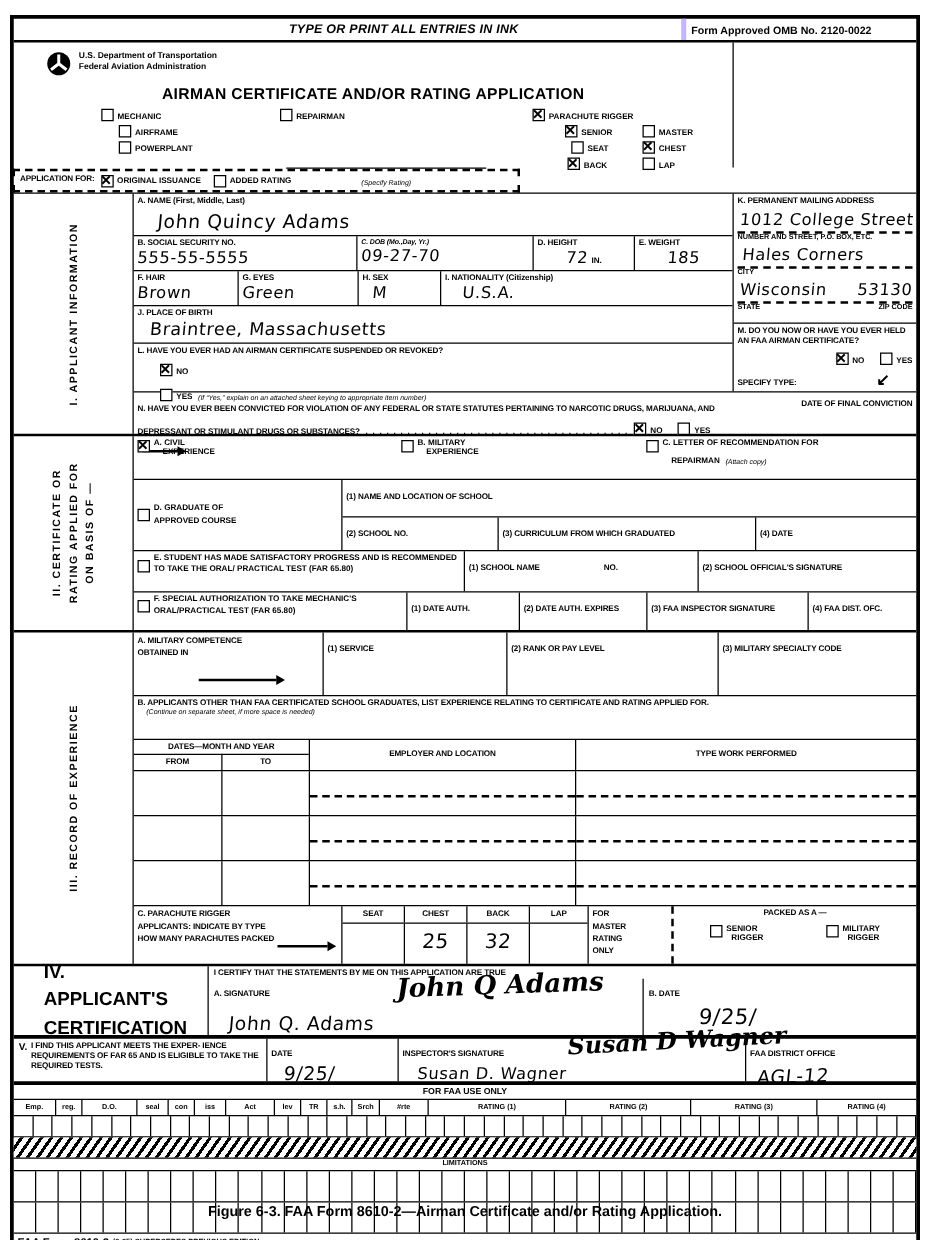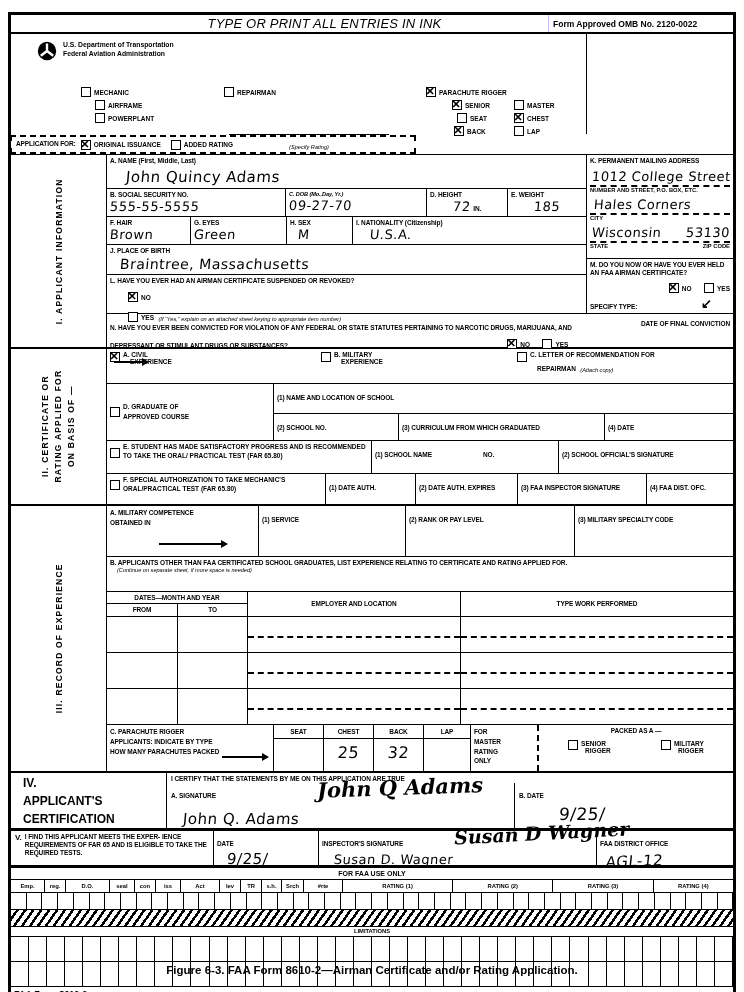--- a/index.html
+++ b/index.html
@@ -21,21 +21,21 @@
   .cbl{font-size:6.5px;font-weight:bold;vertical-align:1px;}
   
   .vstrip{width:95px;border-right:1px solid #000;display:flex;align-items:center;justify-content:center;overflow:hidden;flex:none;}
   .vtext{transform:rotate(-90deg);font-weight:bold;font-size:8.5px;letter-spacing:1.2px;white-space:nowrap;text-align:center;line-height:1.5;}
   
   .arr{display:inline-flex;align-items:center;vertical-align:middle;}
   .arr .sh{height:2px;background:#000;}
   .arr .hd{width:0;height:0;border-left:7px solid #000;border-top:4px solid transparent;border-bottom:4px solid transparent;}
   
   .topstrip{display:flex;height:17px;border-bottom:2px solid #000;align-items:center;}
-  .inknote{flex:1;text-align:center;font-weight:normal;font-style:italic;font-size:13px;letter-spacing:0.2px;padding-left:90px;}
+  .inknote{flex:1;text-align:center;font-weight:bold;font-style:italic;font-size:10px;letter-spacing:0.2px;padding-left:90px;}
   .omb{width:178px;font-size:8.5px;font-weight:bold;text-align:left;padding-right:2px;}
   .hdr{display:flex;height:100px;}
   .hdr-main{flex:1;position:relative;border-right:1px solid #000;}
   .hdr-right{width:146px;}
   .deptline{font-size:6.8px;font-weight:bold;line-height:1.3;}
   .title{position:absolute;left:0;right:0;top:34px;text-align:center;font-weight:bold;font-size:12.5px;letter-spacing:0.3px;}
   .cbcol{position:absolute;top:53px;font-size:0;}
   .cbrow{margin-bottom:3px;white-space:nowrap;}
   .specify{position:absolute;left:218px;top:100px;width:160px;border-top:1px solid #000;text-align:center;}
   .appfor{height:20px;position:relative;}
@@ -59,37 +59,38 @@
   .caption{position:absolute;left:0;right:0;top:964px;text-align:center;font-weight:bold;font-size:11.5px;}
 </style>
 </head>
 <body>
 
 <div class="page">
 <div class="form">
 
   <div class="topstrip">
     <div class="inknote">TYPE OR PRINT ALL ENTRIES IN INK</div>
-    <div class="omb" style="border-left:1px solid #c4b5fd;padding-left:4px;height:100%;display:flex;align-items:center;">Form Approved OMB No. 2120-0022</div>
+    <div class="omb" style="border-left:4px solid #c4b5fd;padding-left:4px;height:100%;display:flex;align-items:center;">Form Approved OMB No. 2120-0022</div>
   </div>
 
   <div class="hdr">
     <div class="hdr-main">
       <div style="position:absolute;left:26px;top:7px;display:flex;align-items:flex-start;">
         <span style="margin-right:6px;">
           <svg width="20" height="20" viewBox="0 0 20 20">
                 <circle cx="10" cy="10" r="9.2" fill="#000"></circle>
                 <path d="M10 2.5 L10 10 M10 10 L3.8 14.8 M10 10 L16.2 14.8" stroke="#fff" stroke-width="2.4" fill="none"></path>
               </svg>
         </span>
         <span>
           <div class="deptline">U.S. Department of Transportation</div>
           <div class="deptline">Federal Aviation Administration</div>
         </span>
       </div>
+      <div class="title">AIRMAN CERTIFICATE AND/OR RATING APPLICATION</div>
 
       <div class="cbcol" style="left:70px;">
         <div class="cbrow"><span class="cb"></span><span class="cbl">MECHANIC</span></div>
         <div class="cbrow" style="margin-left:14px;"><span class="cb"></span><span class="cbl">AIRFRAME</span></div>
         <div class="cbrow" style="margin-left:14px;"><span class="cb"></span><span class="cbl">POWERPLANT</span></div>
       </div>
 
       <div class="cbcol" style="left:213px;">
         <div class="cbrow"><span class="cb"></span><span class="cbl">REPAIRMAN</span></div>
       </div>
@@ -426,21 +427,21 @@
                   </span>
                 </span>
           </div>
         </div>
       </div>
     </div>
   </div>
 
   <div class="row" style="height:55px;border-bottom:3px solid #000;">
     <div class="cell br" style="width:155px;display:flex;align-items:center;">
-      <div style="font-weight:bold;font-size:12px;width:95px;margin-left:12px;line-height:1.5;">IV. APPLICANT'S CERTIFICATION</div>
+      <div style="font-weight:bold;font-size:15px;width:95px;margin-left:24px;line-height:1.5;">IV. APPLICANT'S CERTIFICATION</div>
     </div>
     <div style="flex:1;display:flex;flex-direction:column;">
       <div class="lbl" style="padding:2px 0 0 4px;height:11px;">I CERTIFY THAT THE STATEMENTS BY ME ON THIS APPLICATION ARE TRUE</div>
       <div class="row" style="flex:1;">
         <div class="cell" style="flex:1;padding:1px 4px;">
           <span class="lbl">A. SIGNATURE</span>
           <div class="sig" style="position:absolute;left:150px;top:-8px;font-size:21px;transform:rotate(-2deg);">John Q Adams</div>
           <div class="hw" style="font-size:15px;margin:8px 0 0 12px;">John Q. Adams</div>
         </div>
         <div class="cell bl" style="width:210px;padding:1px 4px;">

